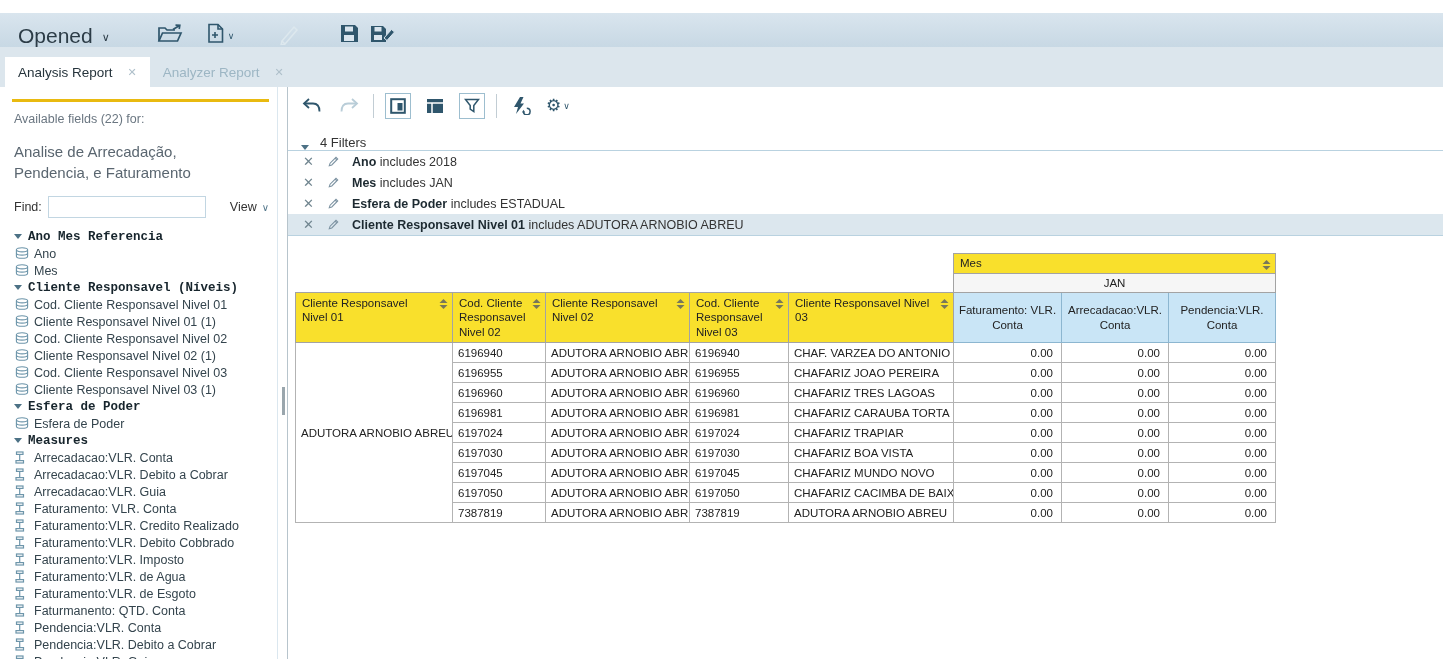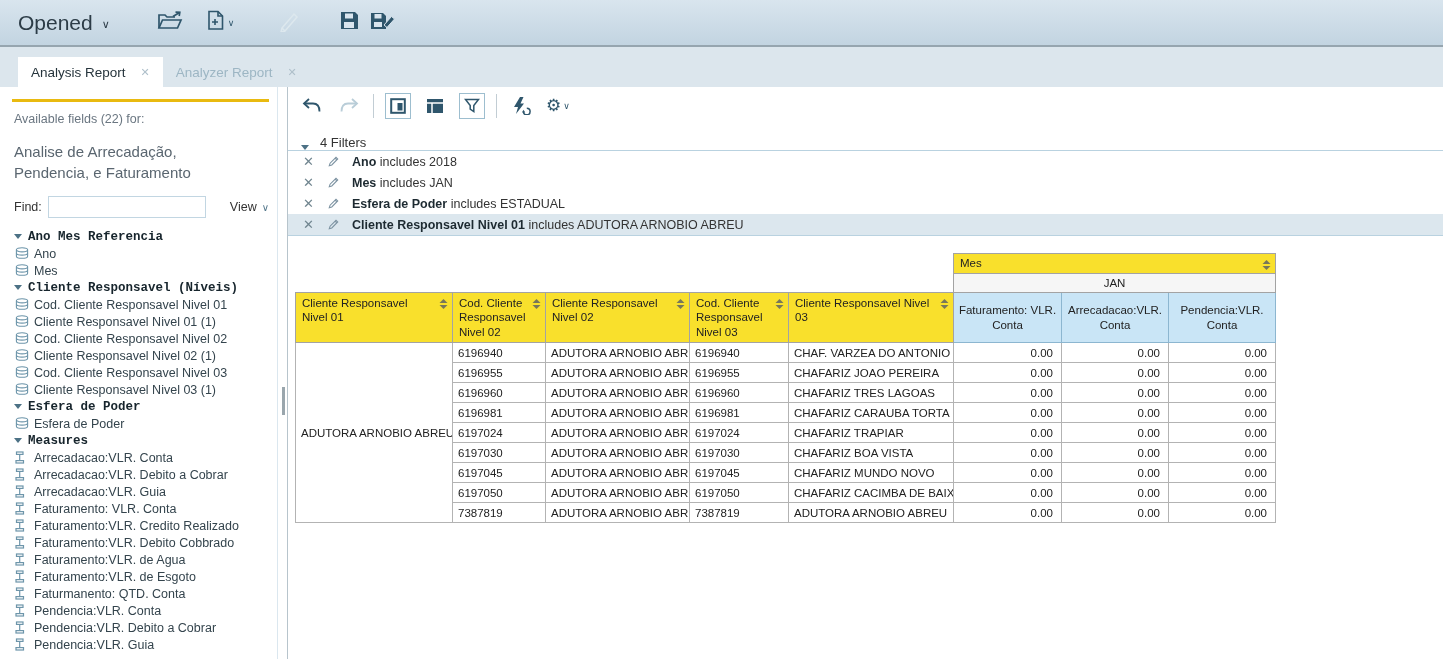--- a/index.html
+++ b/index.html
@@ -1,30 +1,30 @@
 <!DOCTYPE html>
 <html><head>
 <meta charset="utf-8">
 <style>
   html,body{margin:0;padding:0;}
   body{width:1443px;height:659px;overflow:hidden;background:#fff;
        font-family:"Liberation Sans",sans-serif;position:relative;}
 
   
-  .topbar{position:absolute;top:0;left:0;right:0;height:45px;
+  .topbar{position:absolute;top:13px;left:0;right:0;height:45px;
           background:linear-gradient(#d9e5ee,#c2d4e1);
           border-bottom:2px solid #96a5af;display:flex;align-items:center;}
   .menu-opened{display:flex;align-items:center;gap:9px;margin-left:18px;cursor:pointer;}
   .menu-opened .lbl{font-size:21px;color:#2c3c47;}
   .menu-opened .chev{font-size:11px;color:#2c3c47;margin-top:4px;}
   .tb-ic{display:flex;align-items:center;justify-content:center;cursor:pointer;}
 
   
   .tabbar{position:absolute;top:47px;left:0;right:0;height:40px;background:#dce6ed;
-          display:flex;align-items:flex-end;padding-left:18px;box-sizing:border-box;}
+          display:flex;align-items:flex-end;padding-left:5px;box-sizing:border-box;}
   .tab{height:30px;display:flex;align-items:center;padding:0 13px;font-size:13.5px;cursor:pointer;}
   .tab.active{background:#fff;color:#26343c;}
   .tab.inactive{color:#9db6c4;}
   .tab .x{margin-left:15px;font-size:11px;color:#aebfca;cursor:pointer;}
 
   
   .sidebar{position:absolute;left:0;top:87px;bottom:0;width:277px;background:#fff;overflow:hidden;}
   .accent{position:absolute;top:12px;left:12px;right:8px;height:3px;background:#e9ba10;}
   .sb-inner{padding:25px 12px 0 14px;}
   .avail{font-size:12.5px;color:#6a7681;margin-bottom:15px;}
@@ -323,20 +323,30 @@
         </div>
         <div class="ti">
           <span class="ic">
             <svg width="13" height="13" viewBox="0 0 13 13" fill="none" stroke="#6d95aa" stroke-width="1.2">
               <rect x="1.5" y="1" width="6.5" height="2.4"></rect>
               <line x1="4.7" y1="3.4" x2="4.7" y2="9.6"></line>
               <rect x="1" y="9.6" width="7.5" height="2.4"></rect>
             </svg>
           </span>
           <span>Faturamento:VLR. Debito Cobbrado</span>
+        </div>
+        <div class="ti">
+          <span class="ic">
+            <svg width="13" height="13" viewBox="0 0 13 13" fill="none" stroke="#6d95aa" stroke-width="1.2">
+              <rect x="1.5" y="1" width="6.5" height="2.4"></rect>
+              <line x1="4.7" y1="3.4" x2="4.7" y2="9.6"></line>
+              <rect x="1" y="9.6" width="7.5" height="2.4"></rect>
+            </svg>
+          </span>
+          <span>Faturamento:VLR. Imposto</span>
         </div>
         <div class="ti">
           <span class="ic">
             <svg width="13" height="13" viewBox="0 0 13 13" fill="none" stroke="#6d95aa" stroke-width="1.2">
               <rect x="1.5" y="1" width="6.5" height="2.4"></rect>
               <line x1="4.7" y1="3.4" x2="4.7" y2="9.6"></line>
               <rect x="1" y="9.6" width="7.5" height="2.4"></rect>
             </svg>
           </span>
           <span>Faturamento:VLR. de Agua</span>

